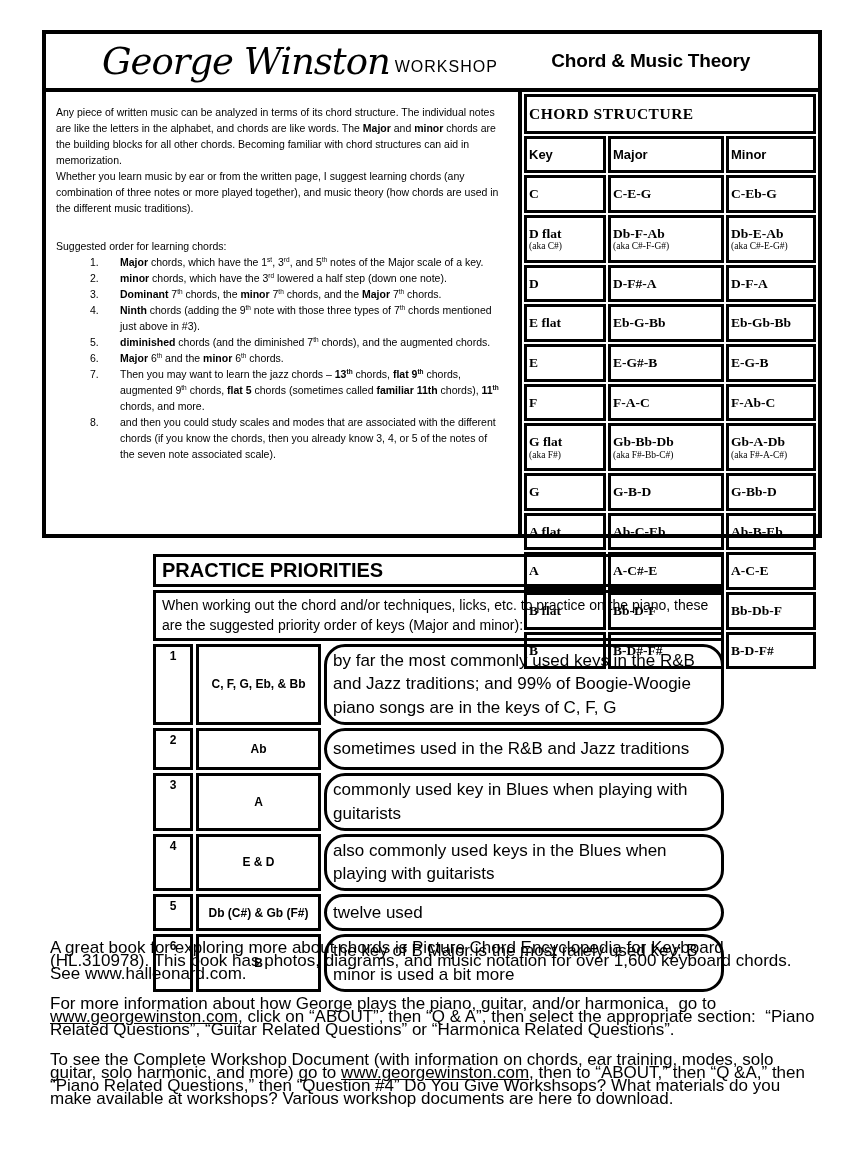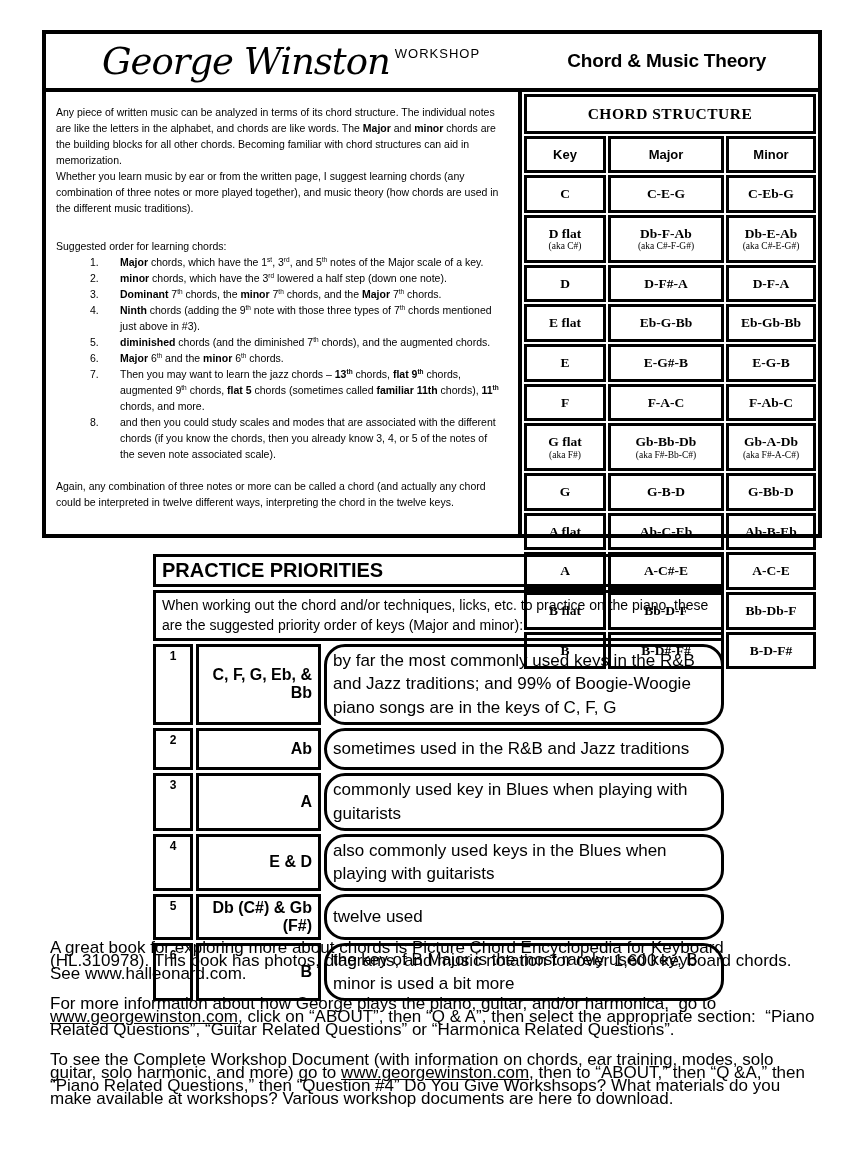--- a/index.html
+++ b/index.html
@@ -18,24 +18,24 @@
   .main-header {
     flex:0 0 58px; border-bottom:4px solid #000;
     display:flex; align-items:center;
   }
   .logo-wrap { margin-left:56px; display:flex; align-items:flex-end; }
   .logo-script {
     font-family:"DejaVu Serif", serif; font-style:italic;
     font-size:37px; line-height:1; letter-spacing:-1px; white-space:nowrap;text-align:right;
   }
   .logo-workshop {
-    font-size:13px; letter-spacing:1px; margin-left:5px; margin-bottom:19px;
+    font-size:16px; letter-spacing:1px; margin-left:5px; margin-bottom:4px;
   }
   .doc-title {
-    margin-left:auto; margin-right:52px;
+    margin-left:auto; margin-right:68px;
     font-size:19px; font-weight:bold; letter-spacing:-0.2px; white-space:nowrap;
   }
   .main-body { flex:1 1 auto; display:flex; min-height:0; }
 
   
   .left-col {
     width:472px; flex:0 0 472px; padding:12px 10px 6px 10px;
     font-size:10.5px; line-height:16px;
   }
   .left-col p { margin:0; }
@@ -48,21 +48,21 @@
   sup { font-size:0.62em; vertical-align:super; line-height:0; }
 
   
   .right-col { flex:1 1 auto; border-left:4px solid #000; padding:0; }
   table.chord {
     width:100%; height:100%;
     border-collapse:separate; border-spacing:2px;
     table-layout:fixed;
   }
   table.chord td {
-    border:3px solid #000; text-align:center; vertical-align:middle;
+    border:3px solid #000; vertical-align:middle;
     padding:8px 2px; overflow:hidden;
   }
   .chord-title-cell {
     font-family:"Liberation Serif", serif; font-weight:bold; font-size:15.5px;
     letter-spacing:0.5px; height:26px;
   }
   .chord-head-cell { font-weight:bold; font-size:13px; height:26px; }
   .cell-main {
     display:block; font-family:"Liberation Serif", serif;
     font-weight:bold; font-size:13.5px; line-height:1.15;
@@ -79,21 +79,21 @@
     position:absolute; left:150px; top:551px; width:577px;
     border-collapse:separate; border-spacing:3px; table-layout:fixed;
   }
   table.practice td { border:3px solid #000; padding:2px 6px; }
   .practice-title-cell {
     font-weight:bold; font-size:20px; height:28px;
     vertical-align:middle; letter-spacing:0;
   }
   .practice-intro-cell { font-size:14px; line-height:1.45; padding:4px 9px 8px 9px; }
   .pp-num { text-align:center; vertical-align:top; font-weight:bold; font-size:12px; padding-top:4px; }
-  .pp-keys { text-align:right; vertical-align:middle; font-weight:bold; font-size:16px; }
+  .pp-keys { text-align:center; vertical-align:middle; font-weight:bold; font-size:12px; }
   .pp-desc { vertical-align:middle; font-size:17px; line-height:1.4; padding-left:9px;border-radius:21px; }
 
   
   .footer {
     position:absolute; left:50px; top:941px; width:772px;
     font-size:17px; line-height:13px;
   }
   .footer p { margin:0 0 17px 0; }
   .doc-link { color:#000; text-decoration:underline; cursor:pointer; }
 </style>
@@ -145,21 +145,20 @@
           </div>
           <div class="list-item">
             <span class="li-num">7.</span>
             <span class="li-text">Then you may want to learn the jazz chords – <b>13<sup>th</sup></b> chords, <b>flat 9<sup>th</sup></b> chords, augmented 9<sup>th</sup> chords, <b>flat 5</b> chords (sometimes called <b>familiar 11th</b> chords), <b>11<sup>th</sup></b> chords, and more.</span>
           </div>
           <div class="list-item">
             <span class="li-num">8.</span>
             <span class="li-text">and then you could study scales and modes that are associated with the different chords (if you know the chords, then you already know 3, 4, or 5 of the notes of the seven note associated scale).</span>
           </div>
         </div>
-        <p class="outro">Again, any combination of three notes or more can be called a chord (and actually any chord could be interpreted in twelve different ways, interpreting the chord in the twelve keys.</p>
       </div>
 
       <div class="right-col">
         <table class="chord">
           <colgroup>
               <col style="width:82px">
               <col style="width:116px">
               <col>
             </colgroup>
           <tbody>

